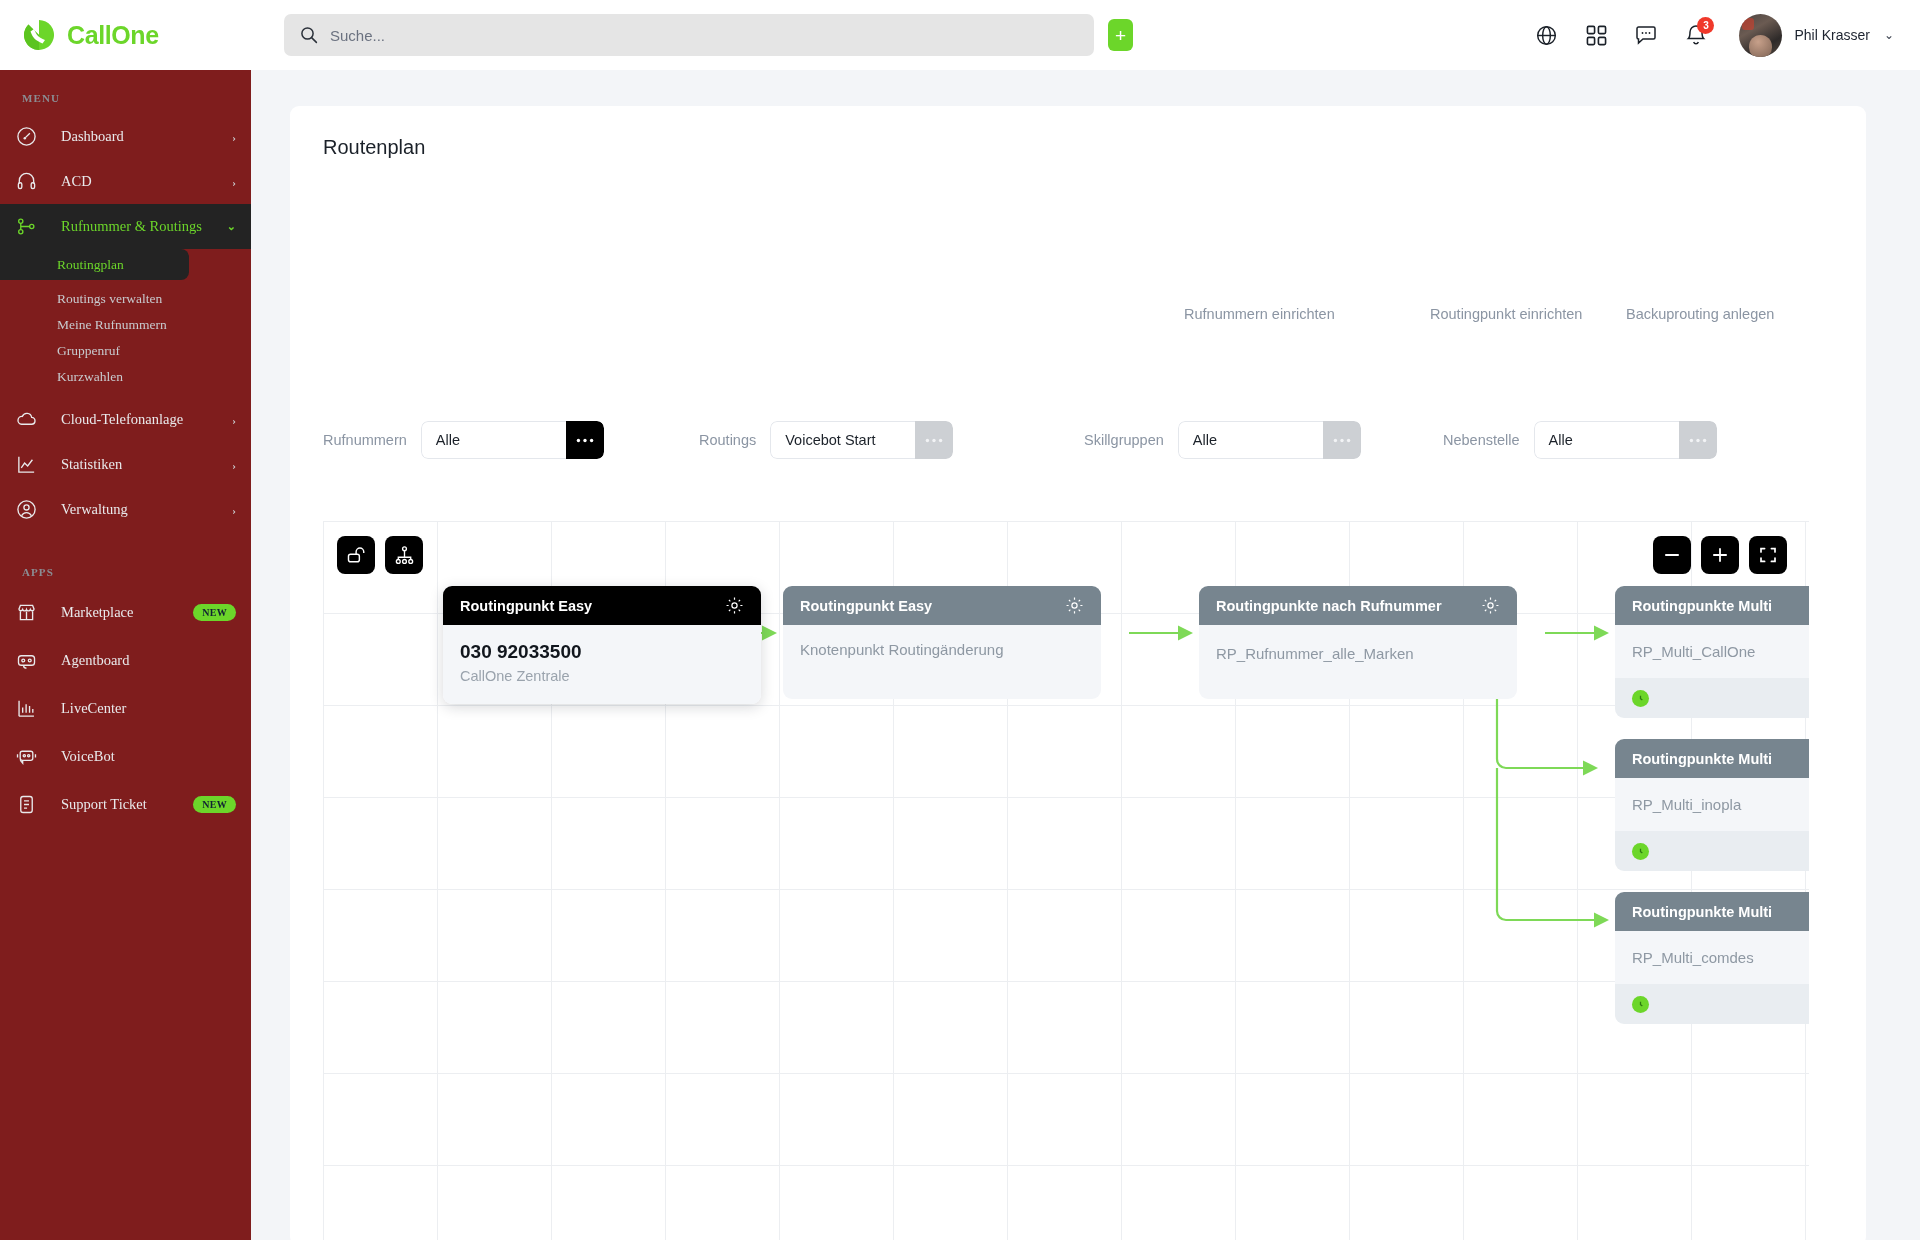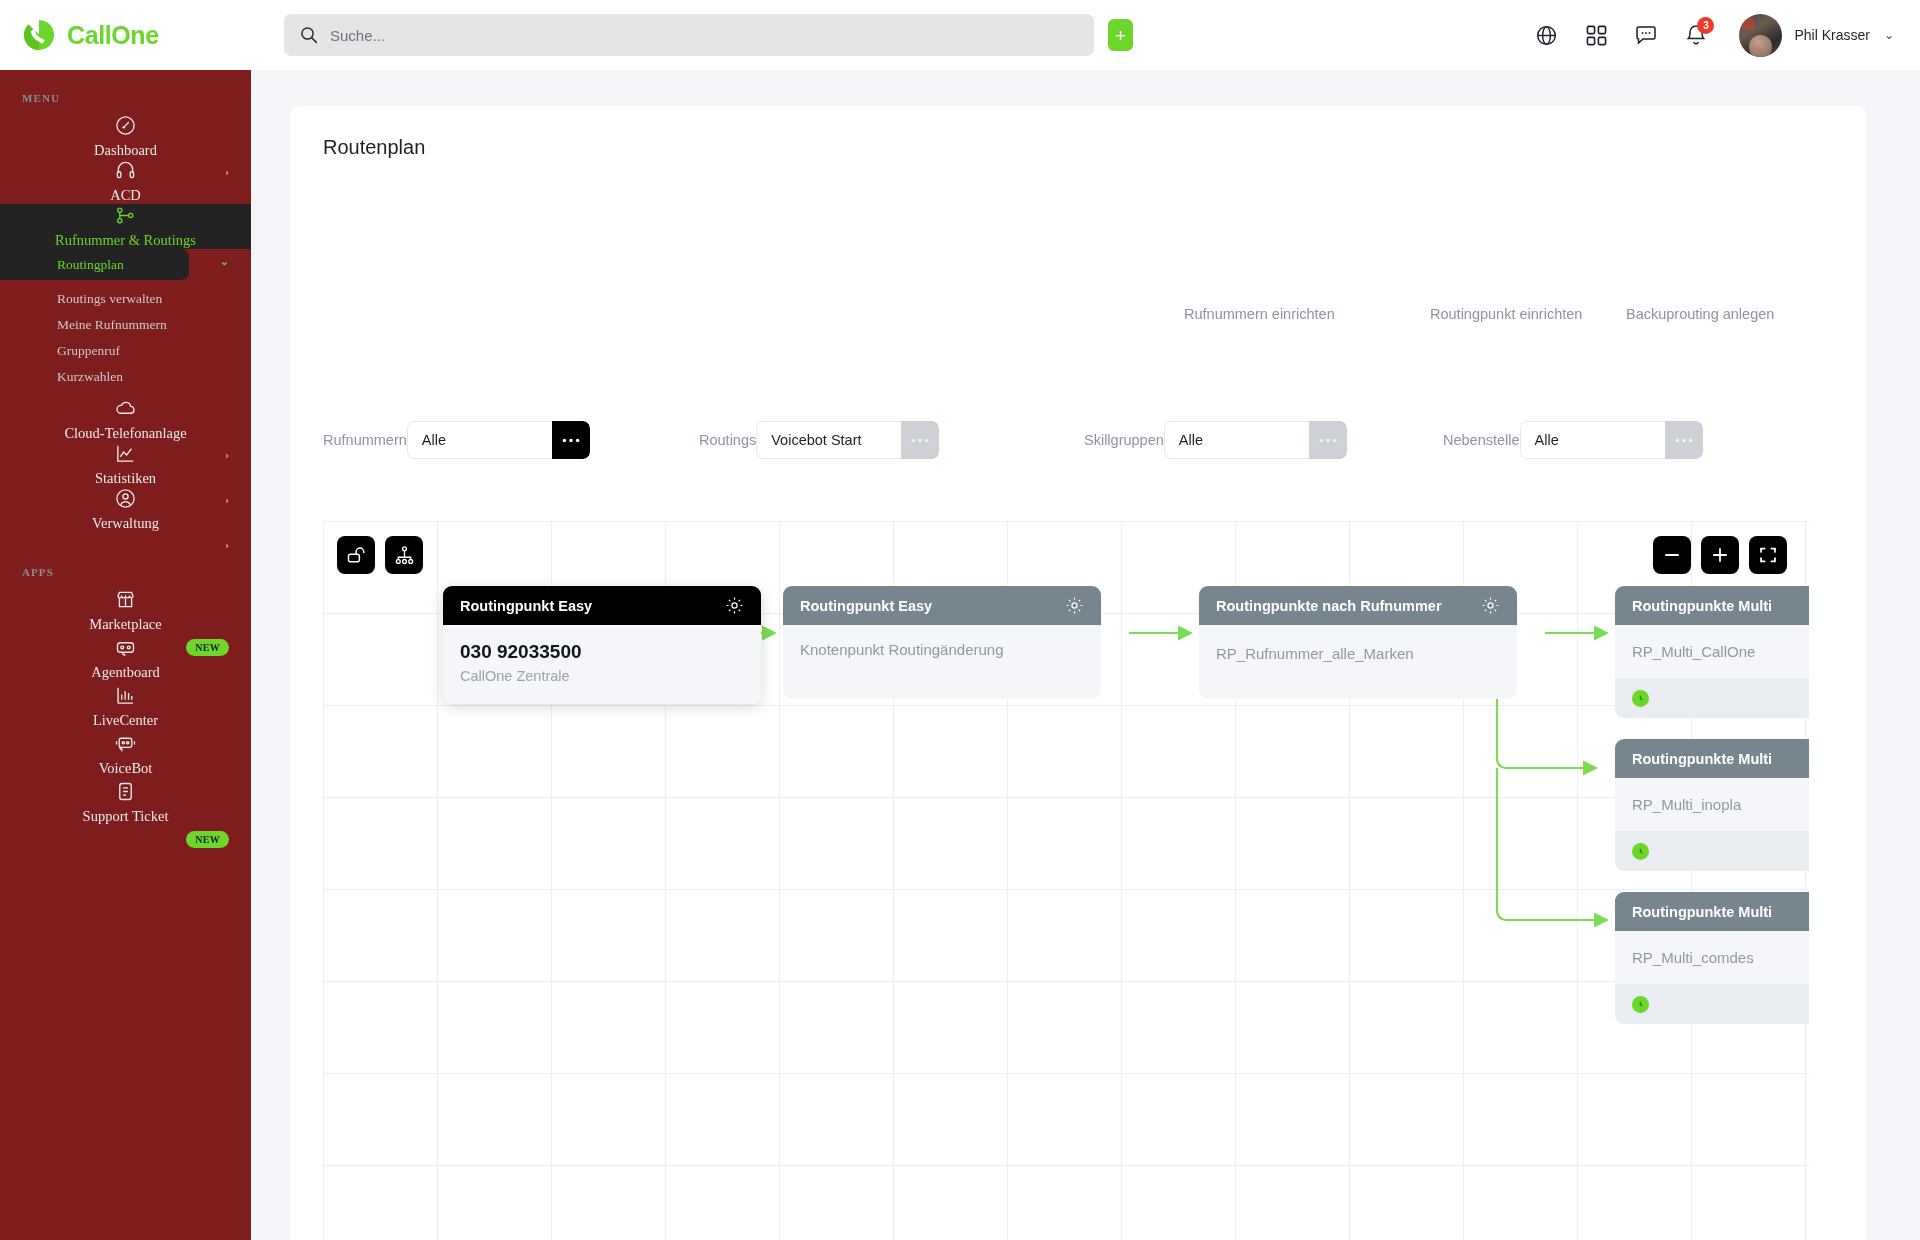--- a/index.html
+++ b/index.html
@@ -56,22 +56,22 @@
   
   .sidebar {
     position: absolute; top: 70px; left: 0; width: 251px; height: 1170px;
     background: #7f1d1d; z-index: 20; padding-top: 22px; font-family: Liberation Serif, serif;
   }
   .side-label {
     font-size: 11px; letter-spacing: 1.1px; color: #8b8d93;
     padding: 0 0 10px 22px; font-weight: 600;
   }
   .nav-item {
-    height: 45px; display: flex; align-items: center; gap: 6px;
-    padding: 0 22px; color: #e9eaec; font-size: 14.5px; position: relative; flex-direction: column;
+    height: 45px; display: flex; align-items: center; gap: 24px;
+    padding: 0 15px; color: #e9eaec; font-size: 14.5px; position: relative;
   }
   .nav-item .nv-ico { width: 22px; height: 22px; flex: none; display:flex; align-items:center; justify-content:center; }
   .nav-item .chev { margin-left: auto; font-size: 11px; color: #c9cacd; font-weight: 700; }
   .nav-item.active { background: #232323; color: #6cd62a; }
   .nav-item.active .chev { color: #6cd62a; }
   .submenu { }
   .sub-item {
     height: 25px; display: flex; align-items: center; padding-left: 57px;
     font-size: 13.5px; color: #c8cace;
   }
@@ -89,21 +89,21 @@
     position: absolute; left: 39px; top: 36px; width: 1576px; height: 1140px;
     background: #fff; border-radius: 9px;
   }
   .page-title { position: absolute; left: 33px; top: 30px; font-size: 20px; color: #1b2129; }
   .qlink { font-size: 14.5px; color: #8b95a3; }
   .ql1 { position: absolute; left: 894px; top: 200px; }
   .ql2 { position: absolute; left: 1140px; top: 200px; }
   .ql3 { position: absolute; left: 1336px; top: 200px; }
 
   
-  .filter { position: absolute; top: 315px; display: flex; align-items: center; }
+  .filter { position: absolute; top: 315px; display: flex; align-items: center; gap: 14px; }
   .f-label { font-size: 14.5px; color: #8b95a3; }
   .f-ctrl { display: flex; height: 38px; border-radius: 7px; overflow: hidden; }
   .f-val {
     width: 145px; background: #fff; border: 1px solid #e4e7ec; border-right: none;
     border-radius: 7px 0 0 7px; display: flex; align-items: center; padding-left: 14px;
     font-size: 14.5px; color: #1b2129;
   }
   .f-btn {
     width: 38px; border-radius: 0 7px 7px 0; display: flex; align-items: center;
     justify-content: center; letter-spacing: 2px; font-size: 17px; line-height: 1;

